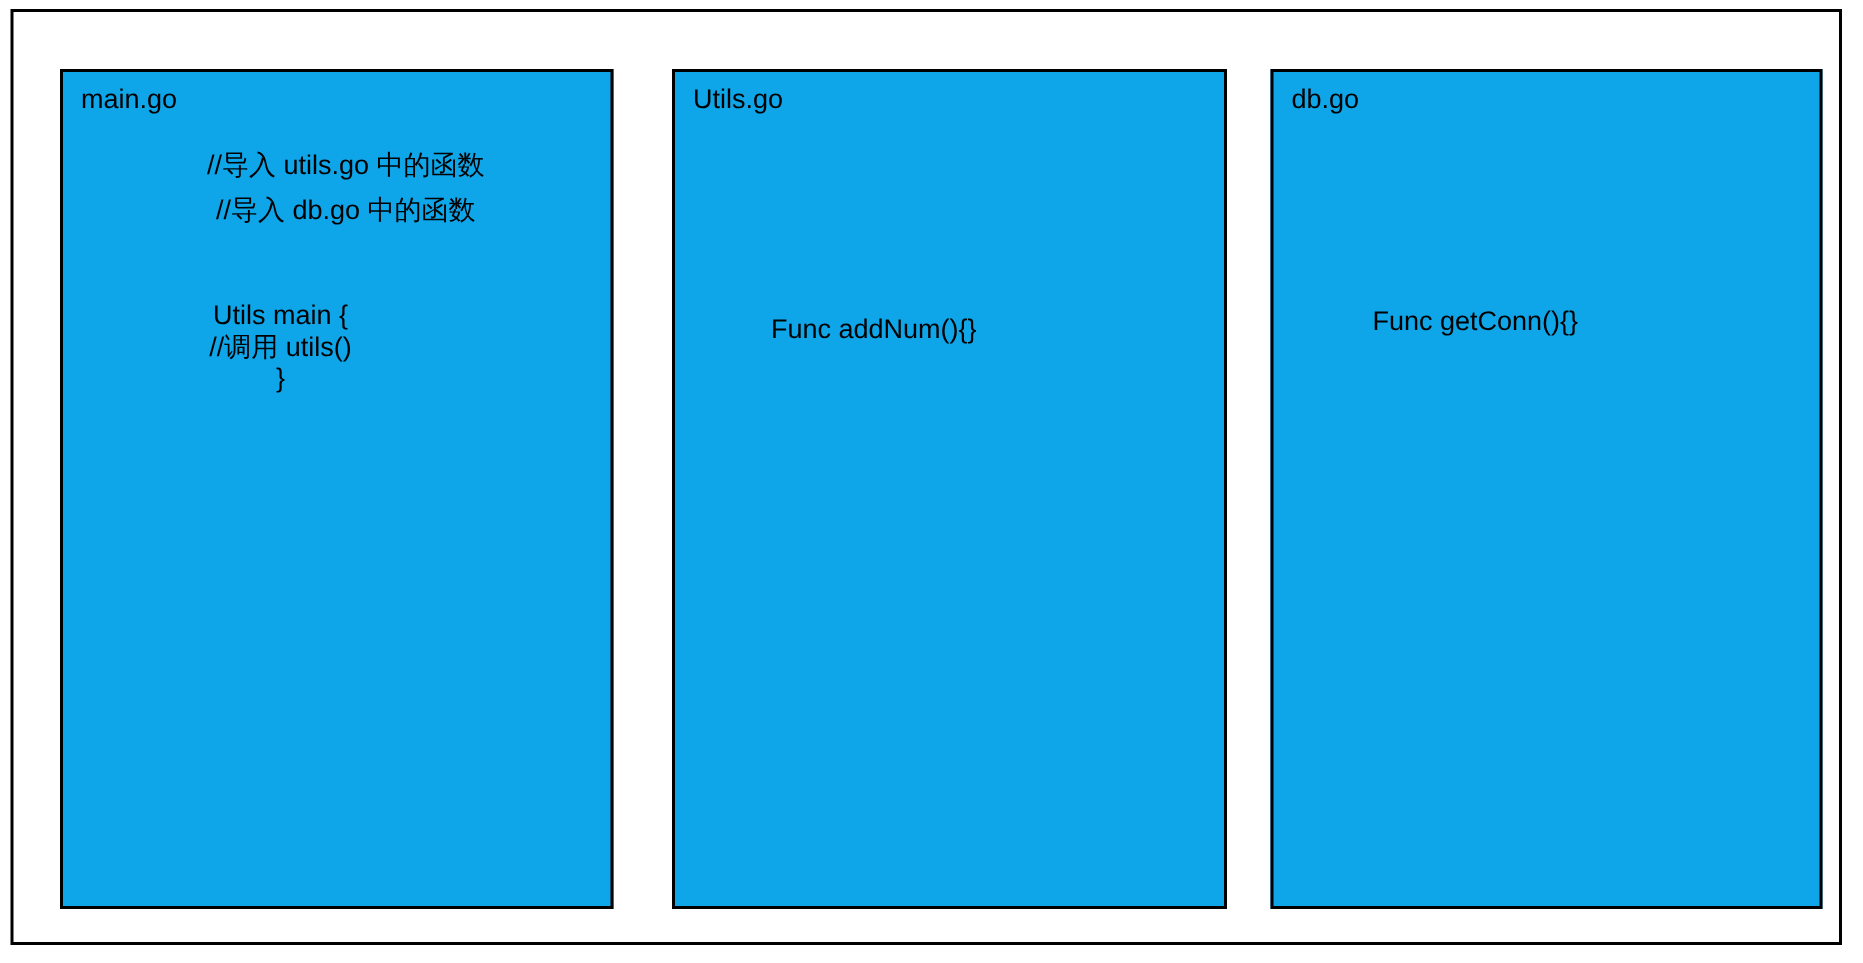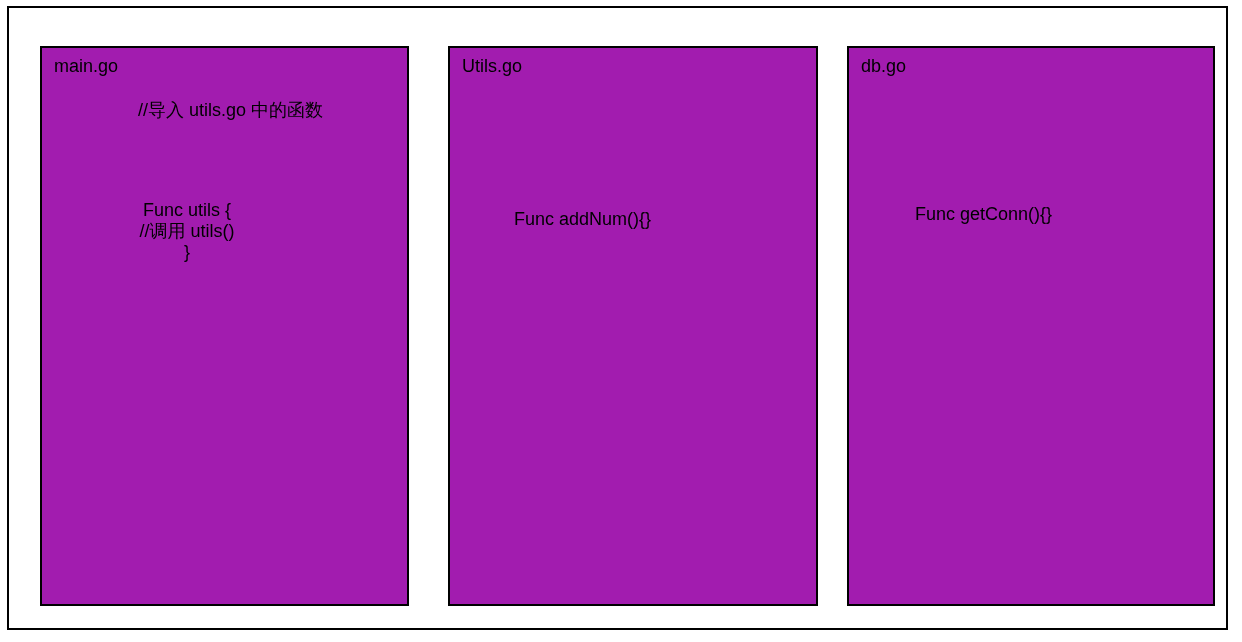--- a/index.html
+++ b/index.html
@@ -20,21 +20,21 @@
     left: 7px; top: 6px;
     width: 1221px; height: 624px;
     border: 2px solid #000000;
     background: #ffffff;
   }
   .file-box {
     position: absolute;
     top: 38px;
     height: 560px;
     border: 2px solid #000000;
-    background: #a21caf;
+    background: #0ea5e9;
   }
   .file-box.box-main  { left: 31px;  width: 369px; }
   .file-box.box-utils { left: 439px; width: 370px; }
   .file-box.box-db    { left: 838px; width: 368px; }
   .file-title {
     position: absolute;
     left: 12px; top: 7px;
     font-size: 18px;
     line-height: 22px;
     white-space: pre;
@@ -72,22 +72,23 @@
 </style>
 </head>
 <body>
 
 <div class="canvas">
   <div class="outer-frame">
 
     <div class="file-box box-main">
       <div class="file-title">main.go</div>
       <div class="comment-line comment-1">//导入 utils.go 中的函数</div>
+      <div class="comment-line comment-2">//导入 db.go 中的函数</div>
       <div class="code-block">
-        <div class="code-line">Func utils {</div>
+        <div class="code-line">Utils main {</div>
         <div class="code-line">//调用 utils()</div>
         <div class="code-line">}</div>
       </div>
     </div>
 
     <div class="file-box box-db">
       <div class="file-title">db.go</div>
       <div class="body-line">Func getConn(){}</div>
     </div>
 

